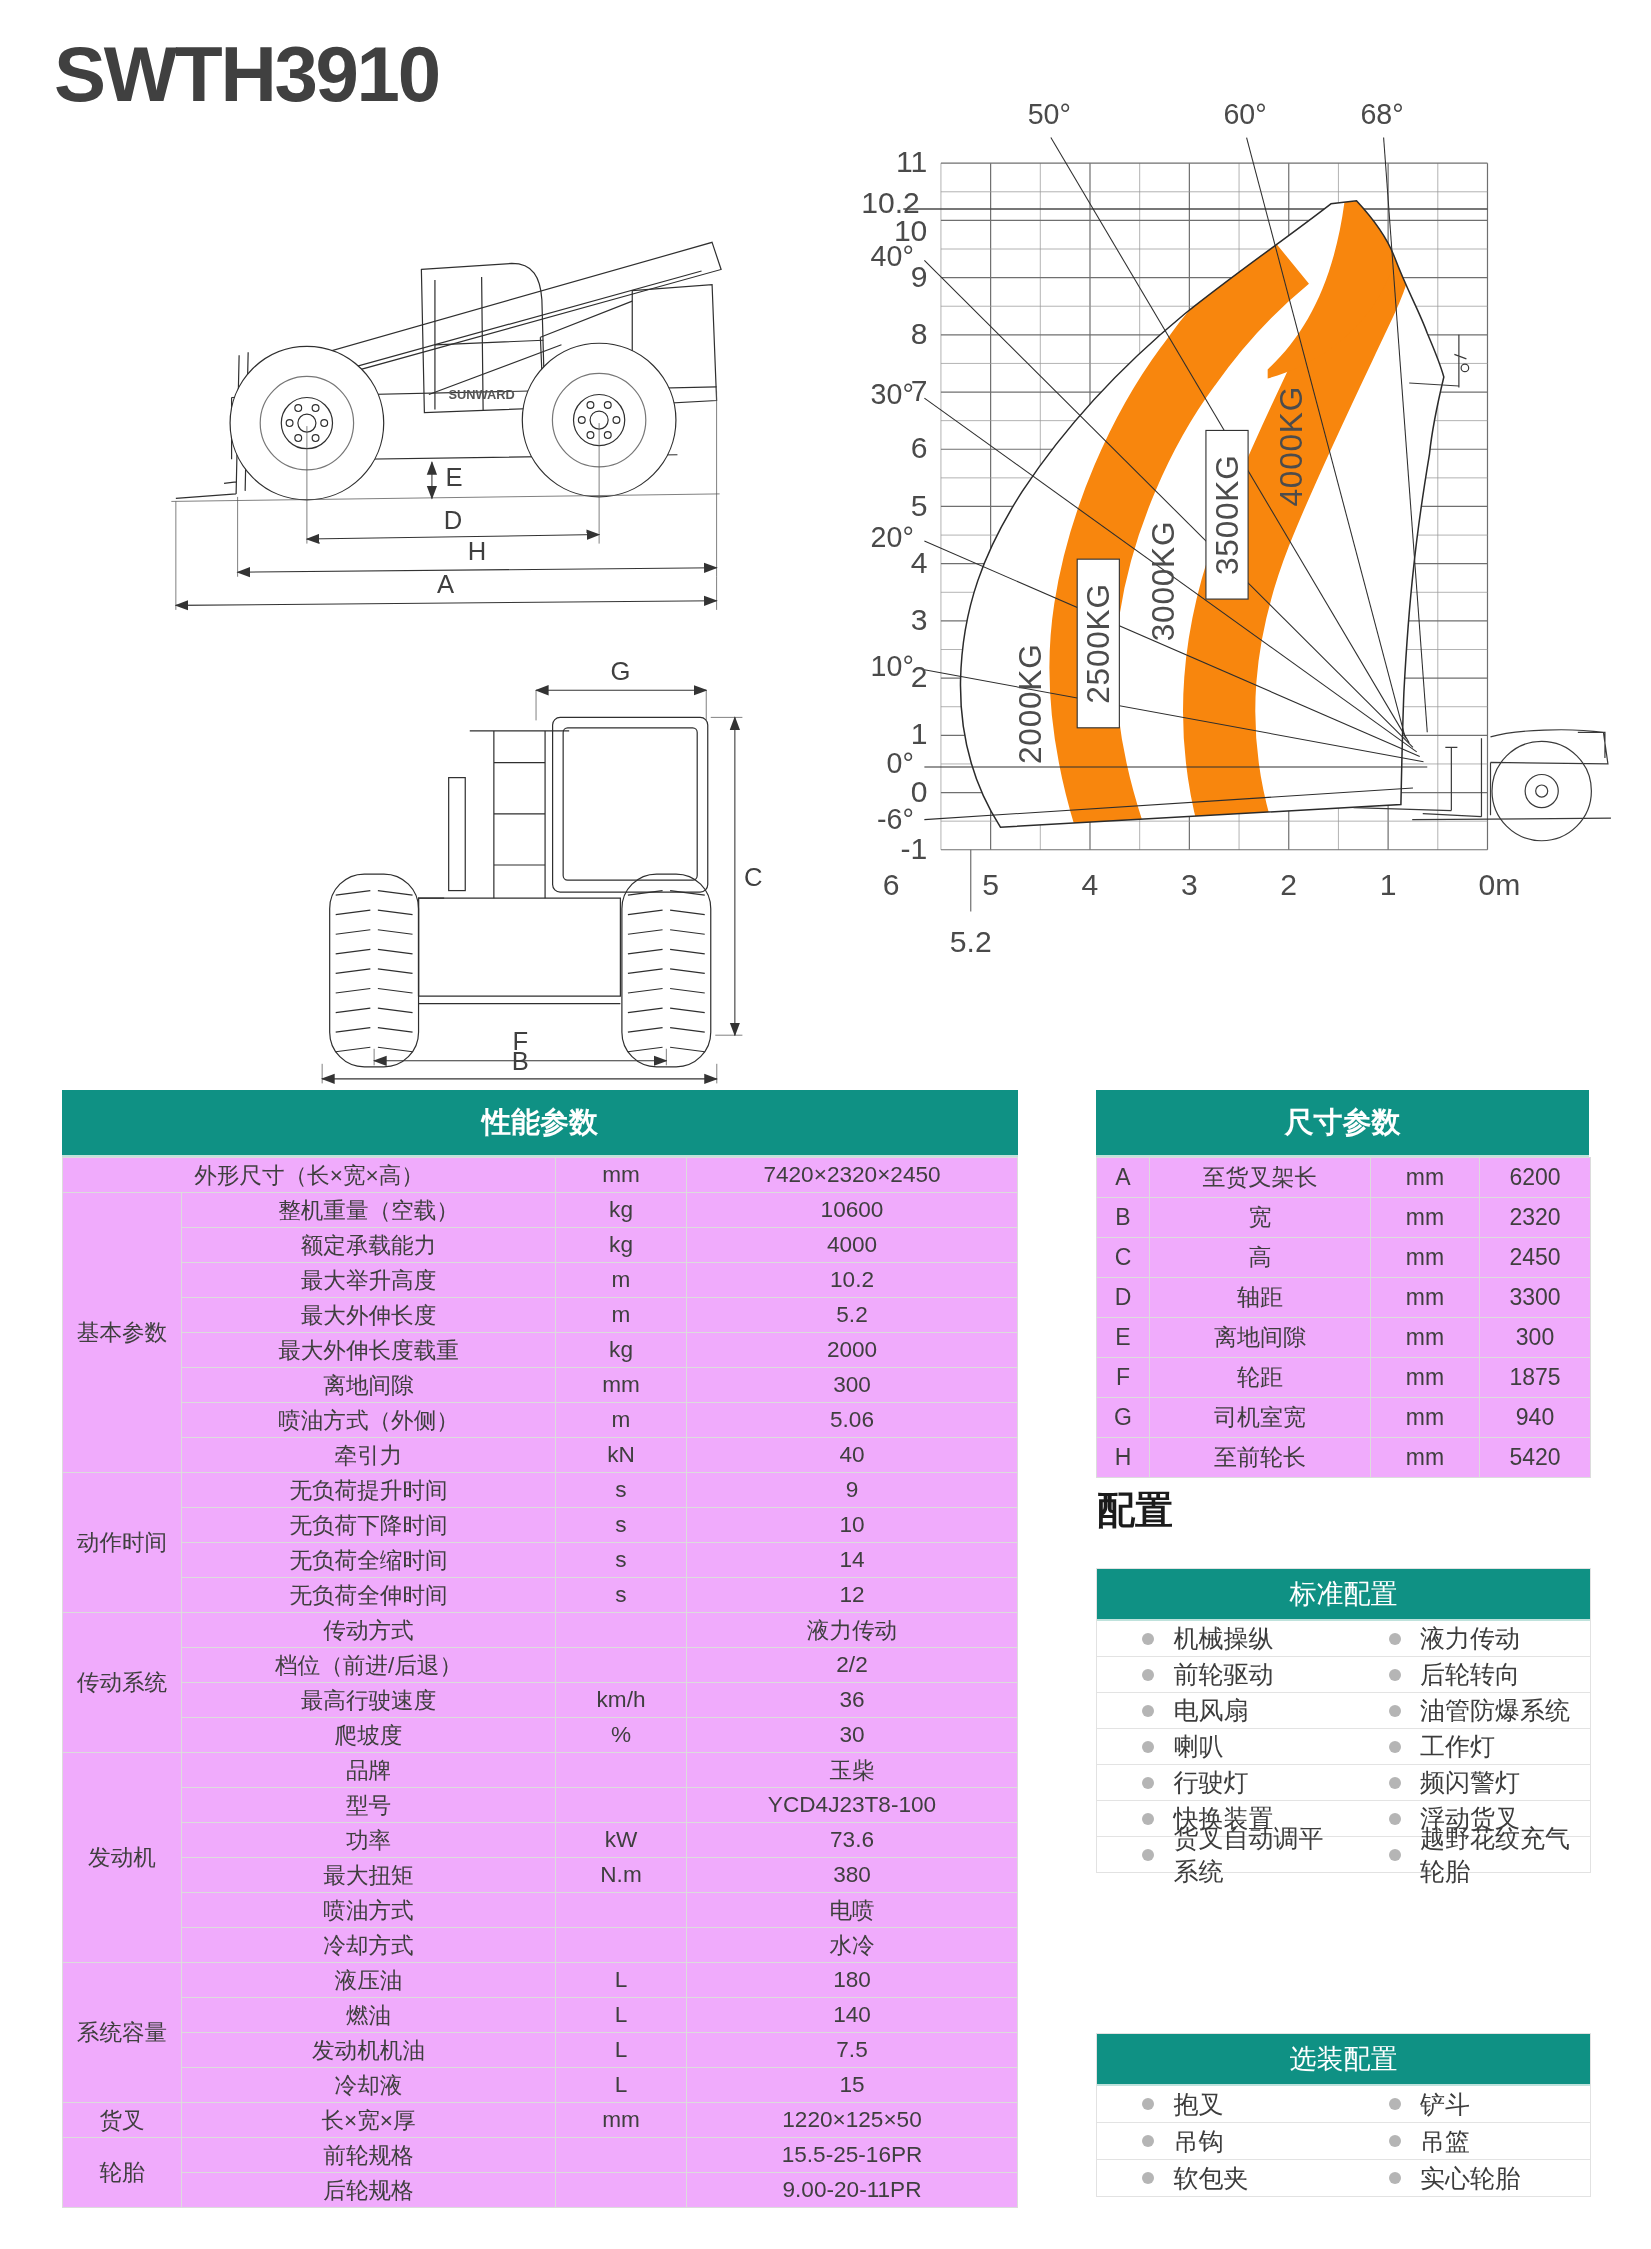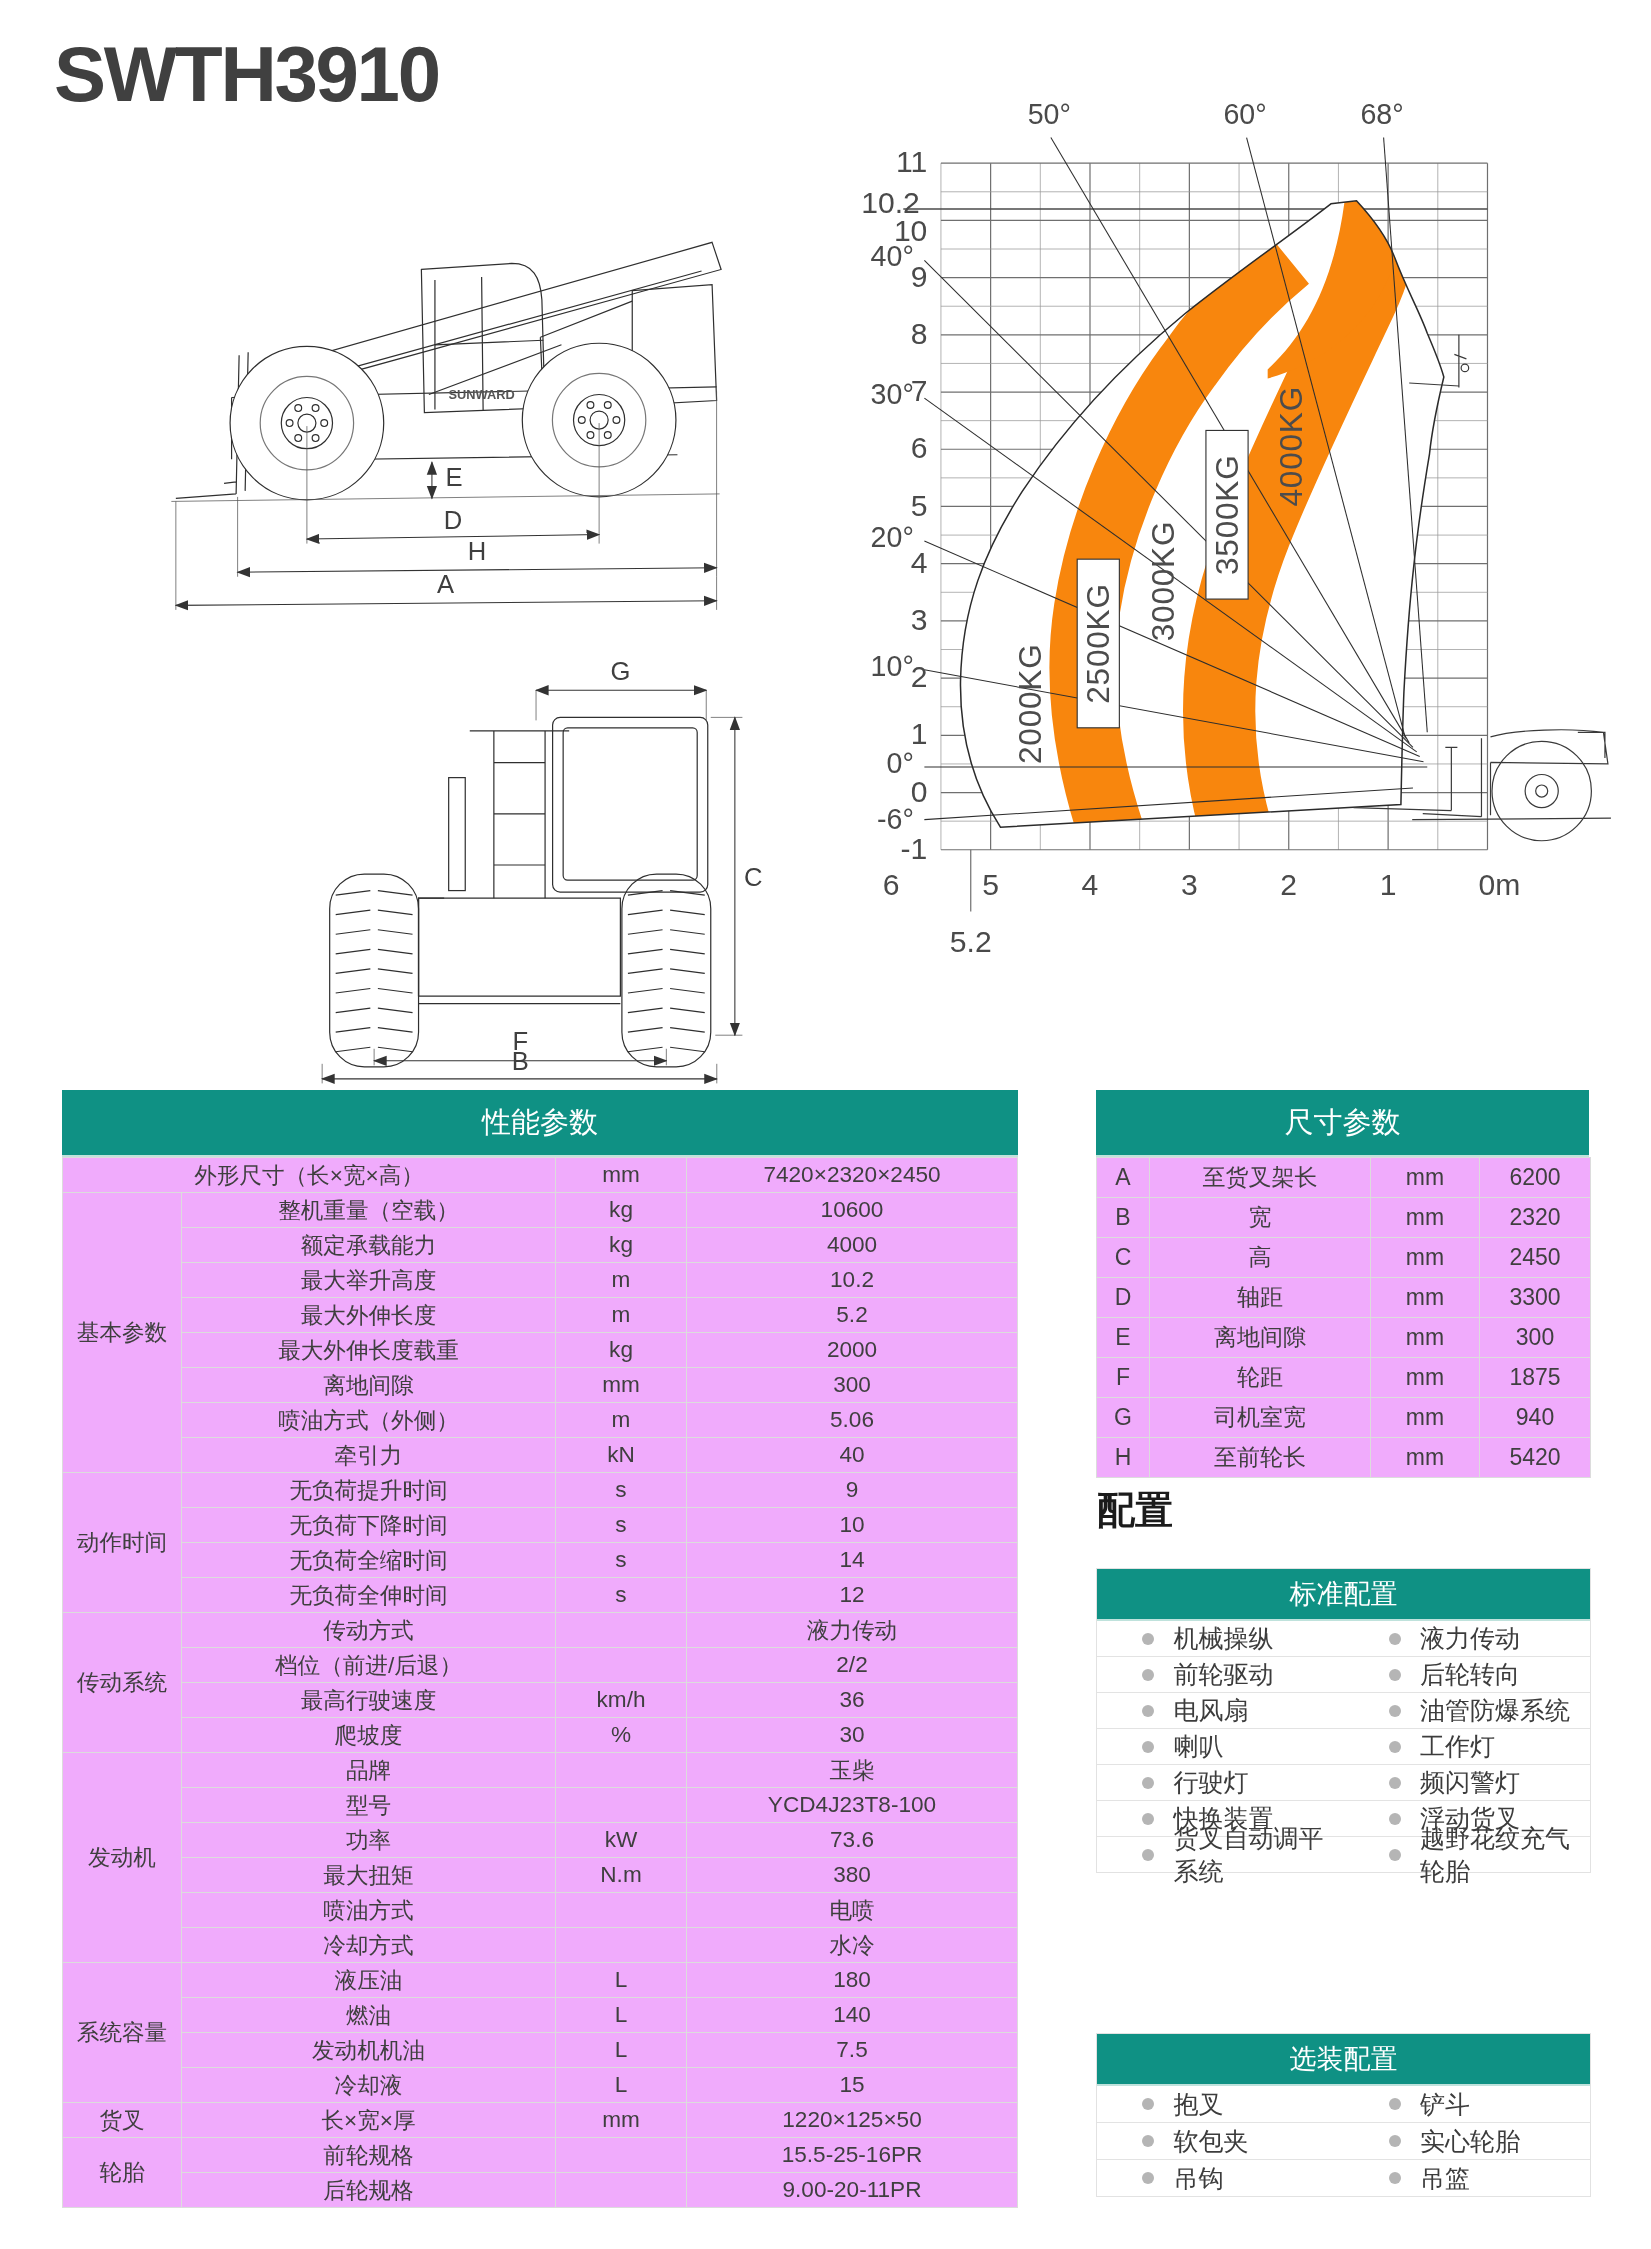--- a/index.html
+++ b/index.html
@@ -1,21 +1,21 @@
 <!DOCTYPE html>
 <html style="font-size:12px"><head>
 <meta charset="utf-8">
 <style>
   html,body{margin:0;padding:0;background:#fff;}
   #page{position:relative;width:1651px;height:2250px;background:#fff;overflow:hidden;
         font-family:"Liberation Sans","DejaVu Sans",sans-serif;color:#3f3f3f;}
   .abs{position:absolute;}
   #main-title{left:54px;top:29px;font-size:78px;font-weight:800;letter-spacing:-2.3px;color:#404040;}
   
-  .thead{background:#0F9184;color:#fff;font-size:29px;font-weight:normal;
+  .thead{background:#0F9184;color:#fff;font-size:29px;font-weight:bold;
          display:flex;align-items:center;justify-content:center;height:65px;
          border-bottom:2.3px solid #bfe2dc;}
   table.spec{border-collapse:collapse;table-layout:fixed;width:100%;background:#f0abfc;}
   table.spec td{border:0.8px solid #dcdcdc;text-align:center;font-size:22.6px;color:#3f3f3f;
                 padding:0 4.5px;overflow:hidden;}
   #perf-wrap{left:62px;top:1090px;width:956px;}
   #perf-wrap td{height:34px;}
   #dim-wrap{left:1096px;top:1090px;width:493px;}
   #dim-wrap td{height:39px;font-size:23px;}
   #config-heading{left:1097px;top:1485px;font-size:38px;font-weight:800;color:#1b1b1b;font-family:Liberation Mono, monospace;}
@@ -613,34 +613,34 @@
             <span>抱叉</span>
           </div>
           <div class="cfg-cell">
             <span class="dot"></span>
             <span>铲斗</span>
           </div>
         </div>
         <div class="cfg-row">
           <div class="cfg-cell">
             <span class="dot"></span>
+            <span>吊钩</span>
+          </div>
+          <div class="cfg-cell">
+            <span class="dot"></span>
+            <span>吊篮</span>
+          </div>
+        </div>
+        <div class="cfg-row">
+          <div class="cfg-cell">
+            <span class="dot"></span>
             <span>软包夹</span>
           </div>
           <div class="cfg-cell">
             <span class="dot"></span>
             <span>实心轮胎</span>
-          </div>
-        </div>
-        <div class="cfg-row">
-          <div class="cfg-cell">
-            <span class="dot"></span>
-            <span>吊钩</span>
-          </div>
-          <div class="cfg-cell">
-            <span class="dot"></span>
-            <span>吊篮</span>
           </div>
         </div>
       </div>
   </div>
 
 </div>
 
 
 </body></html>

